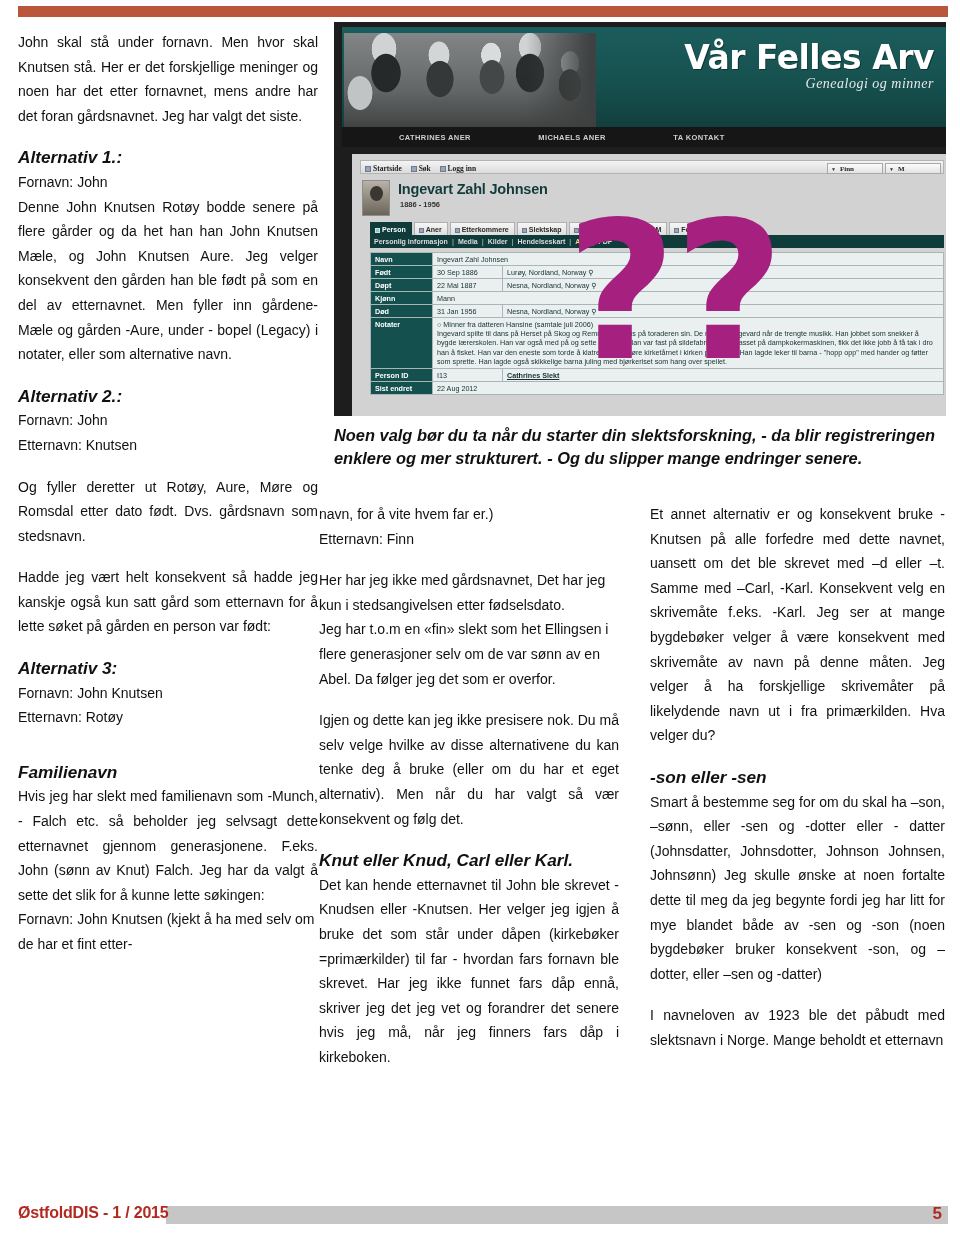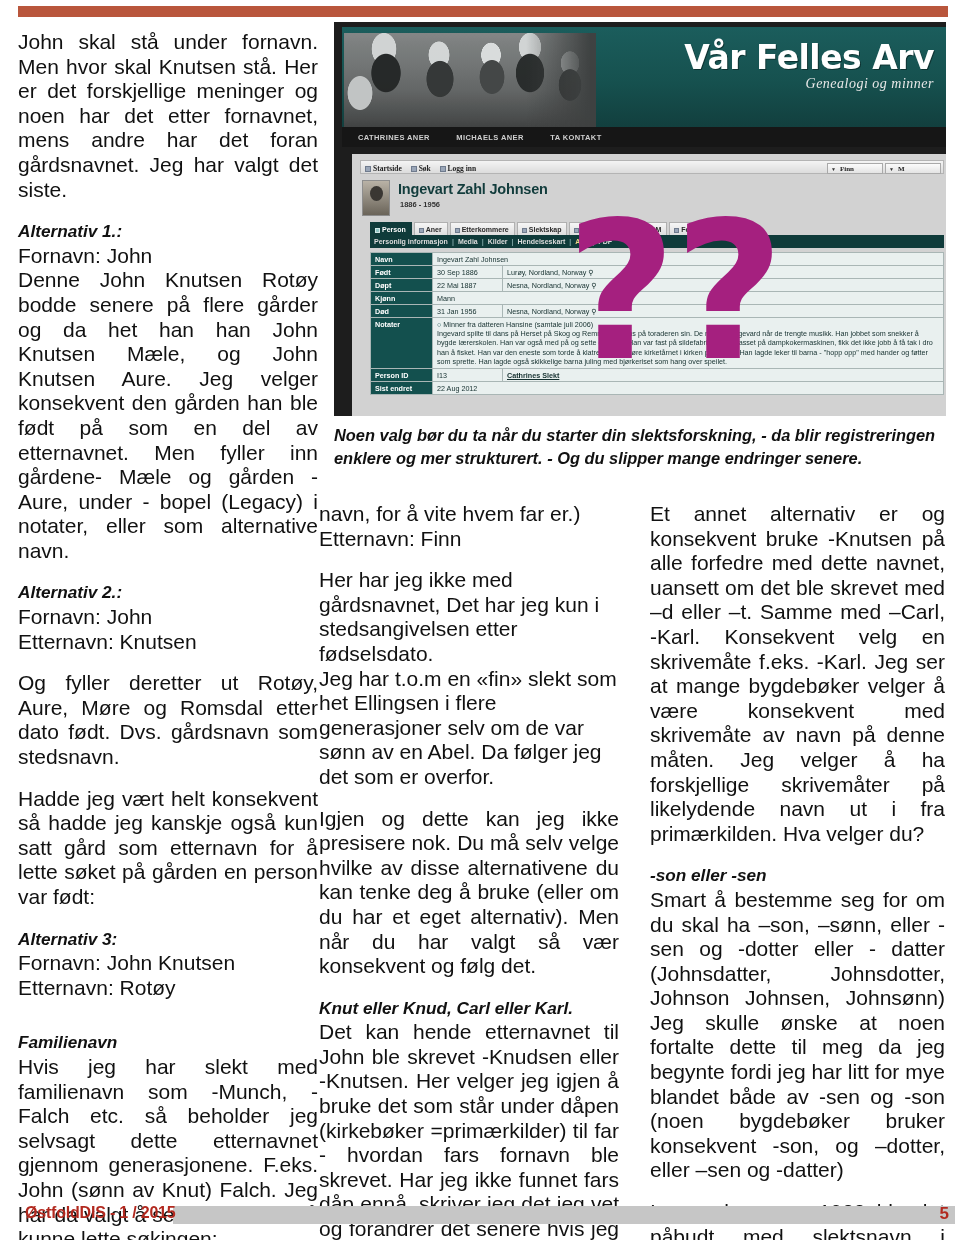--- a/index.html
+++ b/index.html
@@ -17,21 +17,21 @@
     position: absolute;
     left: 18px;
     top: 6px;
     width: 930px;
     height: 11px;
     background: #b9563c;
   }
 
   
   .p {
-    font-size: 21px;
+    font-size: 14px;
     line-height: 24.6px;
     text-align: justify;
     margin: 0 0 17px 0;
     hyphens: manual;
   }
   .p.last { margin-bottom: 0; }
   .p.left { text-align: left; }
   .h {
     font-size: 17.2px;
     line-height: 24.6px;
@@ -147,21 +147,21 @@
   .fig-navbar {
     position: absolute;
     left: 8px; top: 105px; right: 0; height: 20px;
     background: #161616;
     color: #cfcfcf;
     font-size: 7.5px;
     letter-spacing: .4px;
     padding: 6px 0 0 16px;
     white-space: nowrap;
   }
-  .fig-navbar span { margin-right: 24px; font-weight: bold; }
+  .fig-navbar span { margin-right: 24px; font-weight: bold; margin-left: 41px; }
   .fig-body {
     position: absolute;
     left: 18px; top: 132px; right: 0; bottom: 0;
     background: #d2d2d2;
   }
   .fig-toolbar {
     position: absolute;
     left: 8px; top: 6px; right: 2px; height: 14px;
     background: linear-gradient(180deg,#f4f4f4,#dcdcdc);
     border: 1px solid #b4b4b4;
@@ -265,21 +265,21 @@
     color: #a5207f;
     line-height: 140px;
     letter-spacing: -6px;
   }
   .qm.one { left: 0; top: -22px; }
   .qm.two { left: 108px; top: -22px; }
 
   
   .footer {
     position: absolute;
-    left: 25px;
+    left: 18px;
     bottom: 14px;
     width: 930px;
     height: 22px;
   }
   .footer-bar {
     position:absolute; left: 148px; right: 0; top: 2px; height: 18px;
     background:#c6c6c6;
   }
   .footer-left {
     position:absolute; left:0; top:0;

